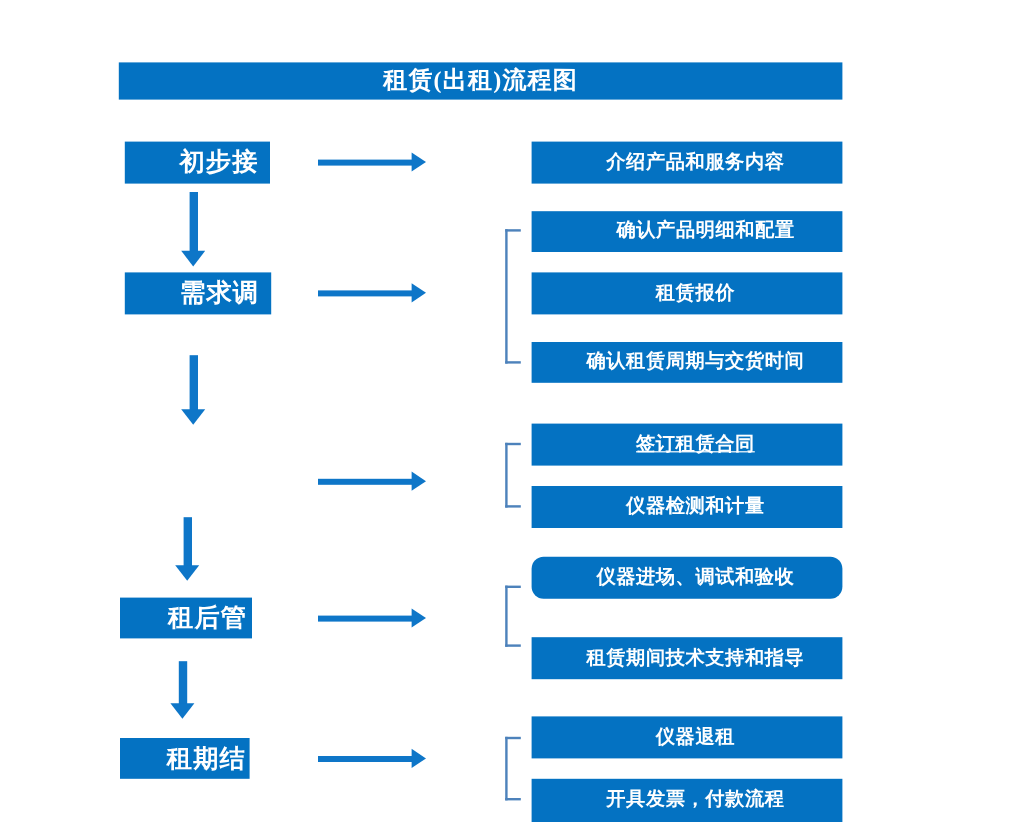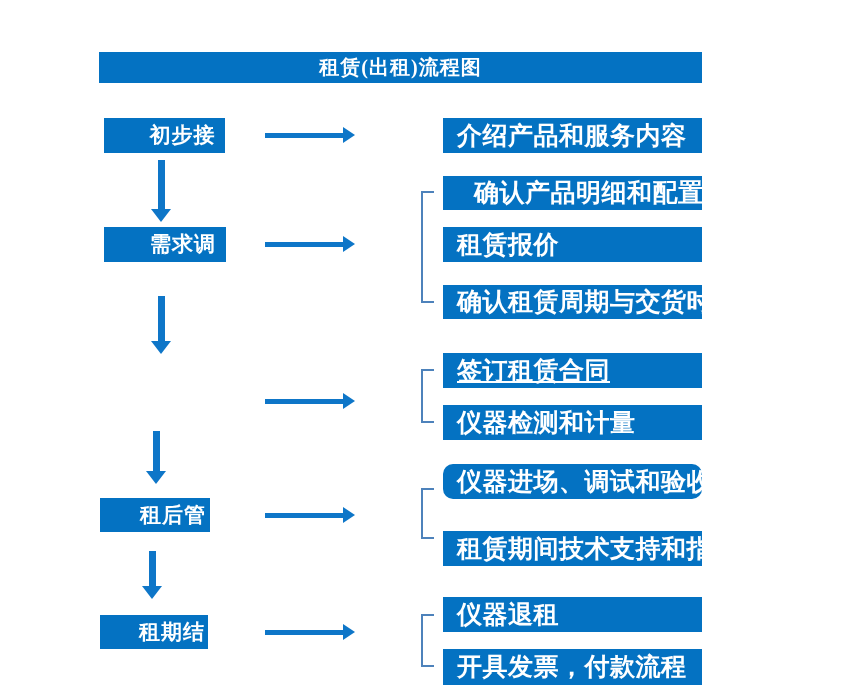--- a/index.html
+++ b/index.html
@@ -28,21 +28,21 @@
     height: 35px; line-height: 35px; text-align: center;
     font-size: 21px; letter-spacing: 1px; padding-left: 36px;
   }
   .s1 { left: 104px; top: 78px;  width: 121px; }
   .s2 { left: 104px; top: 187px; width: 122px; }
   .s3 { left: 103px; top: 344px; width: 110px; height: 34px; line-height: 34px; }
   .s4 { left: 100px; top: 458px; width: 110px; height: 34px; line-height: 34px; }
   .s5 { left: 100px; top: 575px; width: 108px; height: 34px; line-height: 34px; }
   .detail {
     left: 443px; width: 259px; height: 35px; line-height: 35px;
-    text-align: left; padding-left: 14px; font-size: 25px;
+    text-align: center; padding-left: 14px; font-size: 16px;
     letter-spacing: 0.5px; white-space: nowrap;
   }
   .d1  { top: 78px;  }
   .d2  { top: 136px; height: 34px; line-height: 34px; padding-left: 31px; }
   .d3  { top: 187px; }
   .d4  { top: 245px; height: 34px; line-height: 34px; }
   .d5  { top: 313px; text-decoration: underline; }
   .d6  { top: 365px; }
   .d7  { top: 424px; border-radius: 10px; }
   .d8  { top: 491px; }

